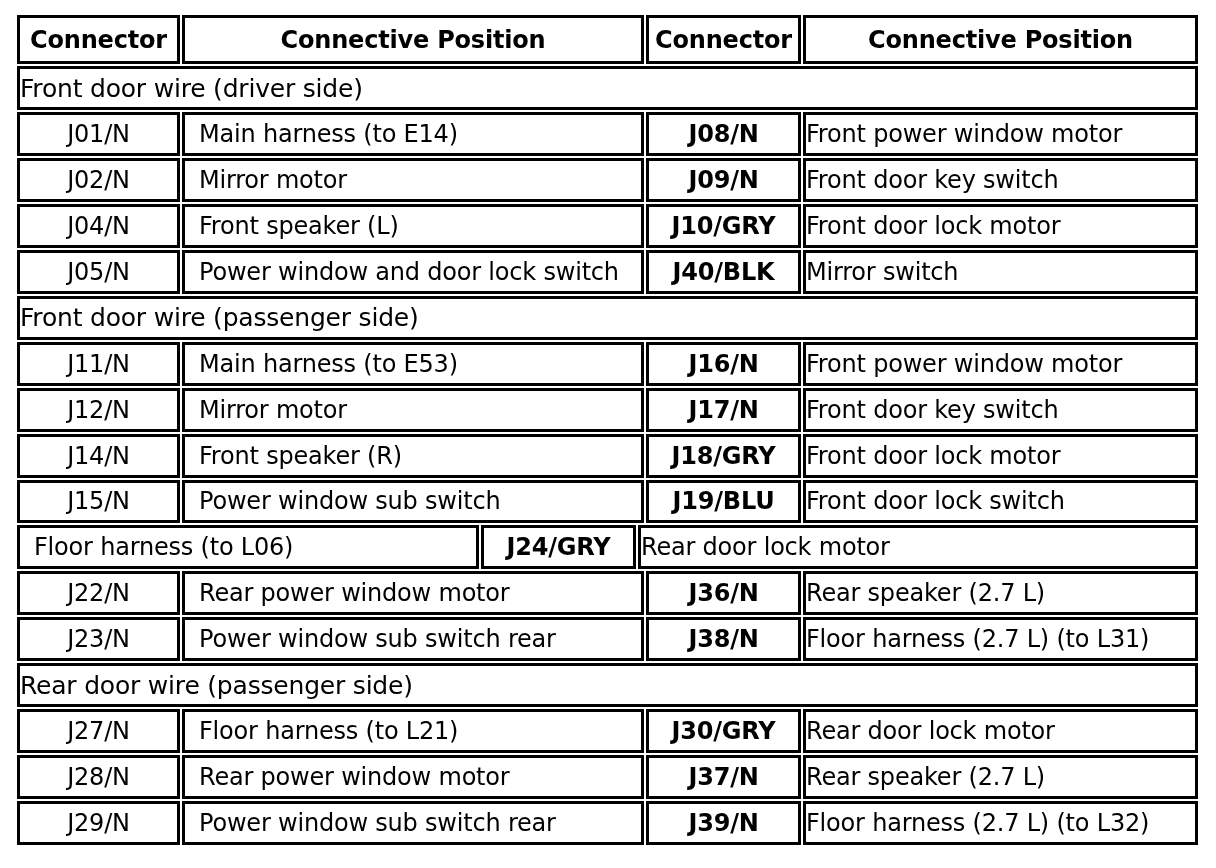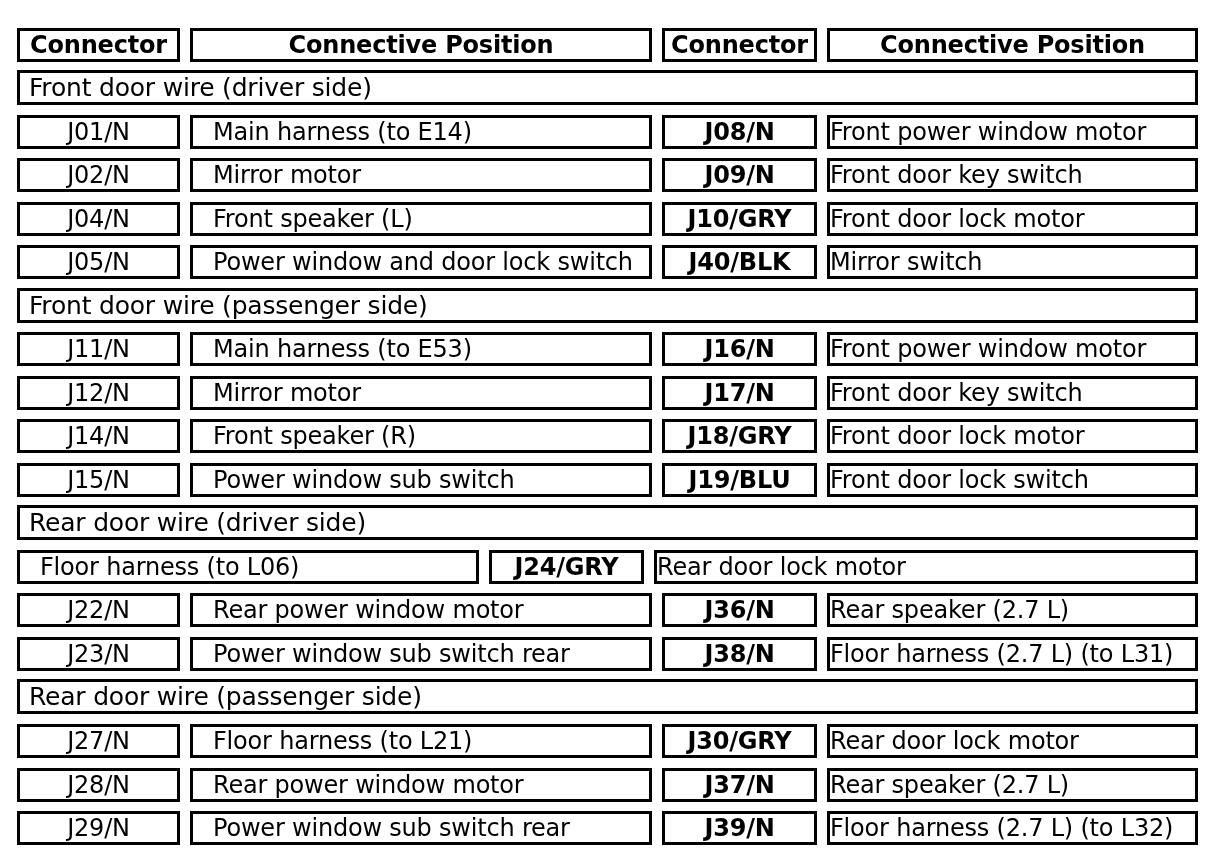--- a/index.html
+++ b/index.html
@@ -20,51 +20,49 @@
     left: 17px;
     top: 15px;
     width: 1181px;
     height: 830px;
     display: flex;
     flex-direction: column;
     gap: 2px;
   }
   .row {
     display: flex;
-    gap: 10px;
+    gap: 2px;
     flex: 1;
     min-height: 0;
-    align-items: flex-end;
   }
   .row.hdr { flex: 1.12; }
   .cell {
     border: 3px solid #000000;
     background: #ffffff;
     box-sizing: border-box;
     display: flex;
     align-items: center;
     overflow: hidden;
     white-space: nowrap;
     font-size: 24px;
     letter-spacing: -0.2px;
   }
   .c-conn1 { width: 163px; justify-content: center; }
-  .c-pos1  { width: 462px; padding-left: 20px; }
+  .c-pos1  { width: 462px; padding-left: 14px; }
   .c-conn2 { width: 155px; justify-content: center; font-weight: bold; }
   .c-pos2  { flex: 1; }
   .row.hdr .cell {
     font-weight: bold;
     justify-content: center;
     padding-left: 0;
     font-size: 24px;
   }
   .row.section .cell {
     flex: 1;
     justify-content: flex-start;
-    padding-left: 9px;
     font-size: 25px;
   }
 </style>
 </head>
 <body>
 
 <div class="table-wrap">
   <div class="row hdr">
     <div class="cell c-conn1">Connector</div>
     <div class="cell c-pos1">Connective Position</div>
@@ -129,23 +127,20 @@
     <div class="cell c-pos2">Front door lock motor</div>
   </div>
 
   <div class="row">
     <div class="cell c-conn1">J15/N</div>
     <div class="cell c-pos1">Power window sub switch</div>
     <div class="cell c-conn2">J19/BLU</div>
     <div class="cell c-pos2">Front door lock switch</div>
   </div>
 
-  <div class="row section">
-    <div class="cell">Rear door wire (driver side)</div>
-  </div>
 
   <div class="row">
     <div class="cell c-pos1">Floor harness (to L06)</div>
     <div class="cell c-conn2">J24/GRY</div>
     <div class="cell c-pos2">Rear door lock motor</div>
   </div>
 
   <div class="row">
     <div class="cell c-conn1">J22/N</div>
     <div class="cell c-pos1">Rear power window motor</div>

